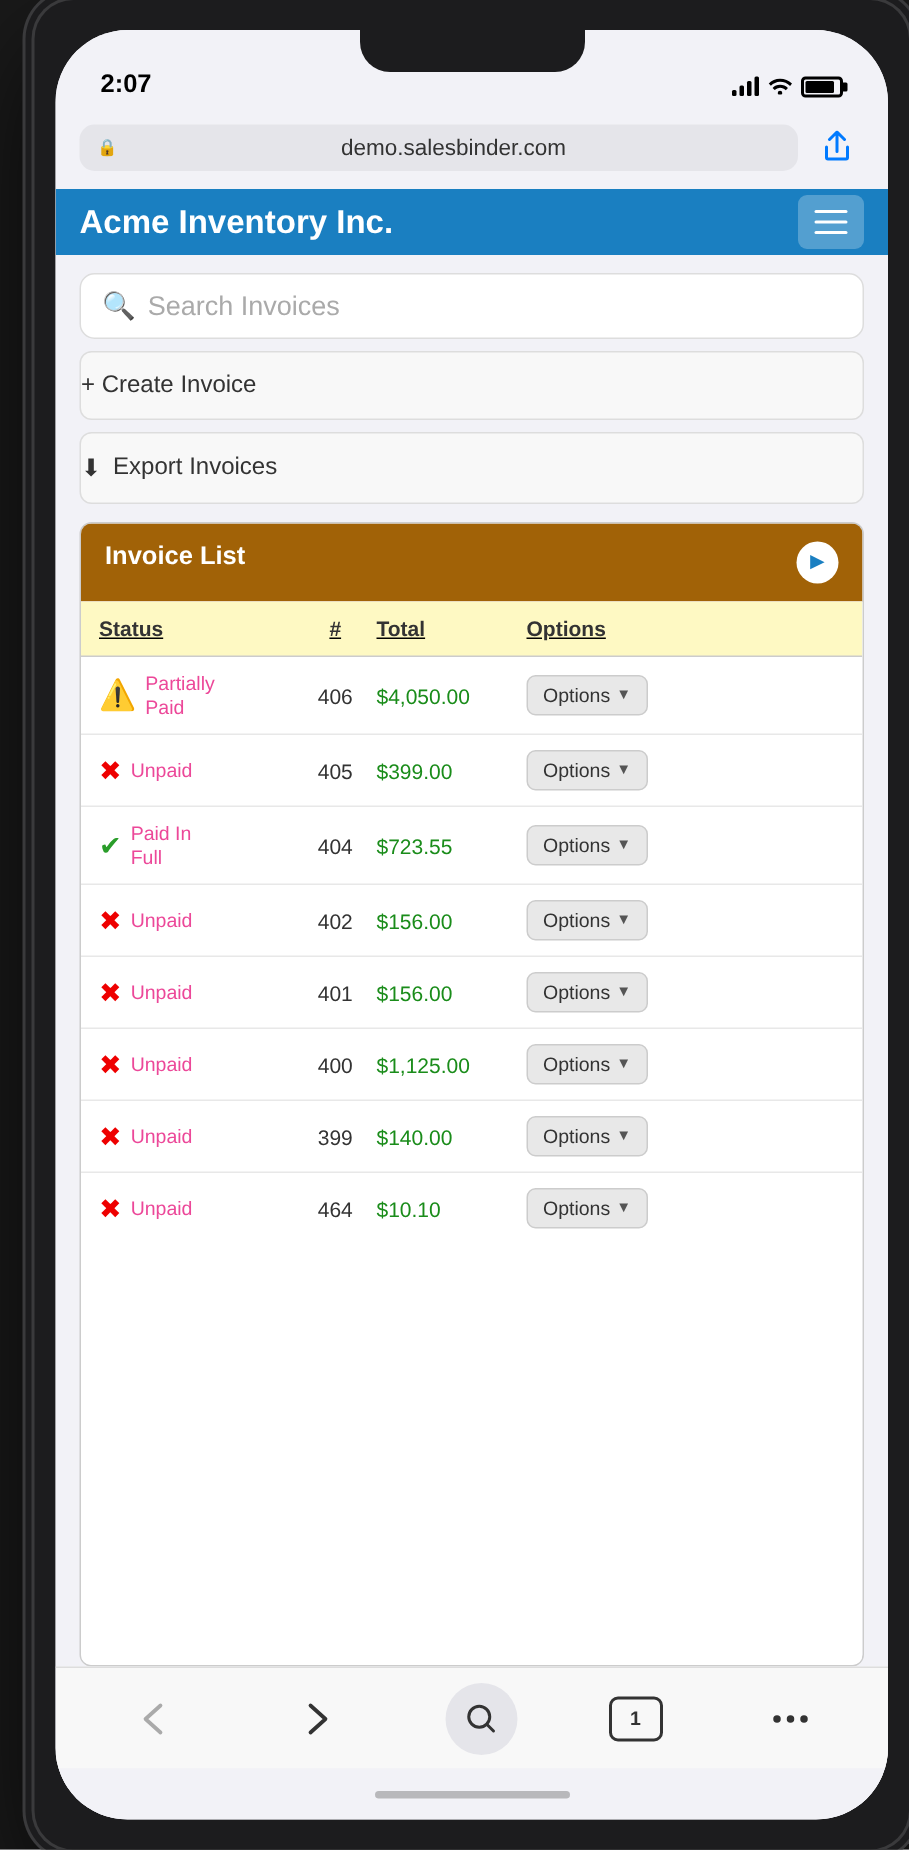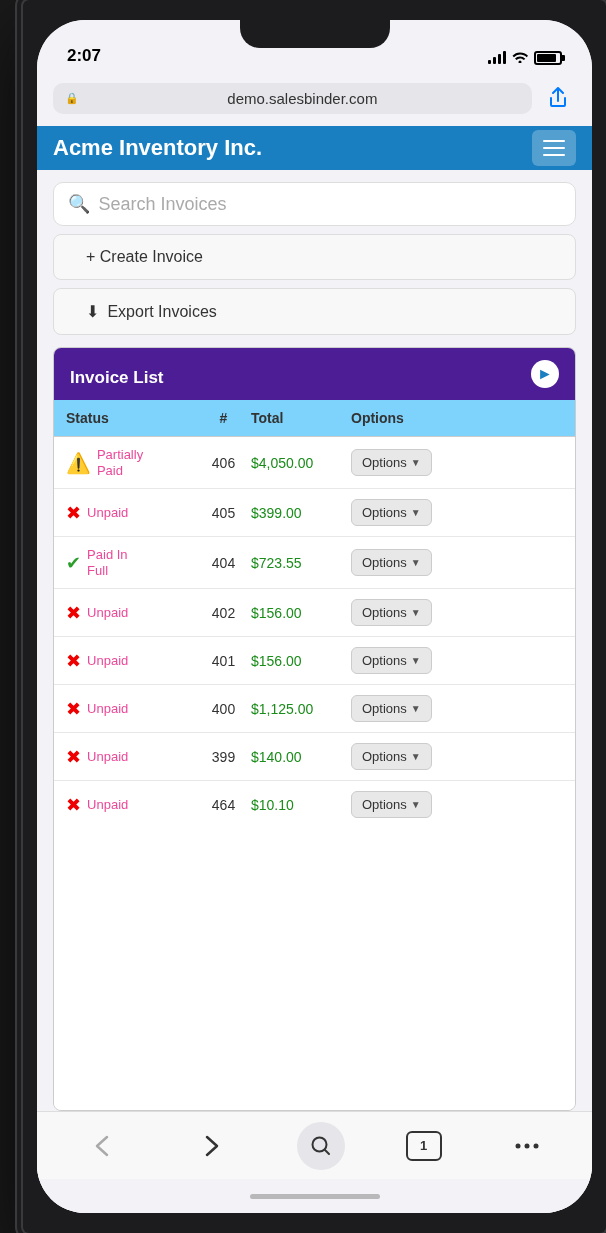--- a/index.html
+++ b/index.html
@@ -9,21 +9,21 @@
       justify-content: center;
       align-items: center;
       min-height: 100vh;
       font-family: -apple-system, BlinkMacSystemFont, 'Helvetica Neue', Arial, sans-serif;
     }
 
     .phone-frame {
       width: 604px;
       height: 1233px;
       background: #1c1c1e;
-      border-radius: 6px;
+      border-radius: 26px;
       position: relative;
       box-shadow:
         0 0 0 2px #3a3a3c,
         0 0 0 6px #1c1c1e,
         0 0 0 8px #3a3a3c,
         0 30px 80px rgba(0,0,0,0.8);
       overflow: hidden;
       display: flex;
       flex-direction: column;
       margin-left: 23px;
@@ -245,44 +245,44 @@
       display: flex;
       flex-direction: column;
       gap: 8px;
       flex-shrink: 0;
     }
 
     .action-btn {
       background: #f8f8f8;
       border: 1px solid #ddd;
       border-radius: 8px;
-      padding: 13px 32px;
+      padding: 13px 0;
       display: flex;
       align-items: center;
       gap: 8px;
       font-size: 16px;
       color: #333;
     }
 
     
     .invoice-section {
       margin: 12px 16px 0;
       flex: 1;
       display: flex;
       flex-direction: column;
       overflow: hidden;
       border-radius: 8px;
       border: 1px solid #ccc;
     }
 
     .invoice-list-header {
-      background: #4c1d95;
+      background: #a16207;
       padding: 12px 16px;
       display: flex;
-      align-items: flex-end;
+      align-items: flex-start;
       justify-content: space-between;
       flex-shrink: 0;
     }
 
     .invoice-list-title {
       font-size: 17px;
       font-weight: 600;
       color: #fff;
     }
 
@@ -303,22 +303,23 @@
     .invoice-table {
       flex: 1;
       overflow-y: auto;
       background: #fff;
     }
 
     .table-header {
       display: grid;
       grid-template-columns: 130px 55px 100px 1fr;
       padding: 10px 12px;
-      background: #7dd3fc;
+      background: #fef9c3;
       border-bottom: 1px solid #ccc;
+      text-decoration: underline;
     }
 
     .table-header-cell {
       font-size: 14px;
       font-weight: 700;
       color: #333;
     }
 
     .table-header-cell.center {
       text-align: center;

